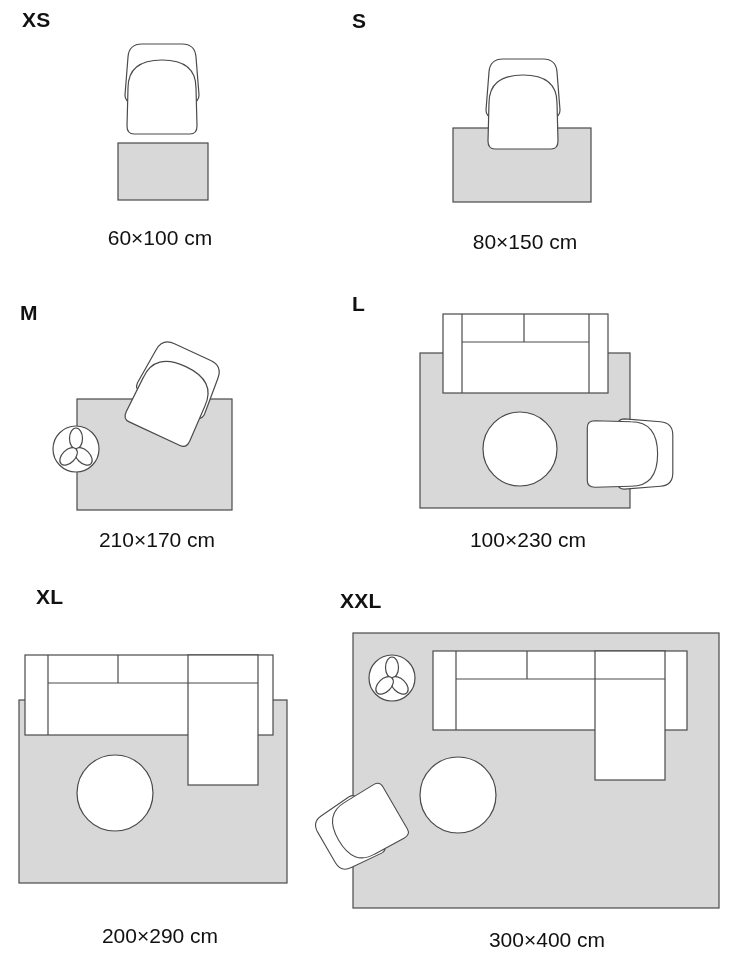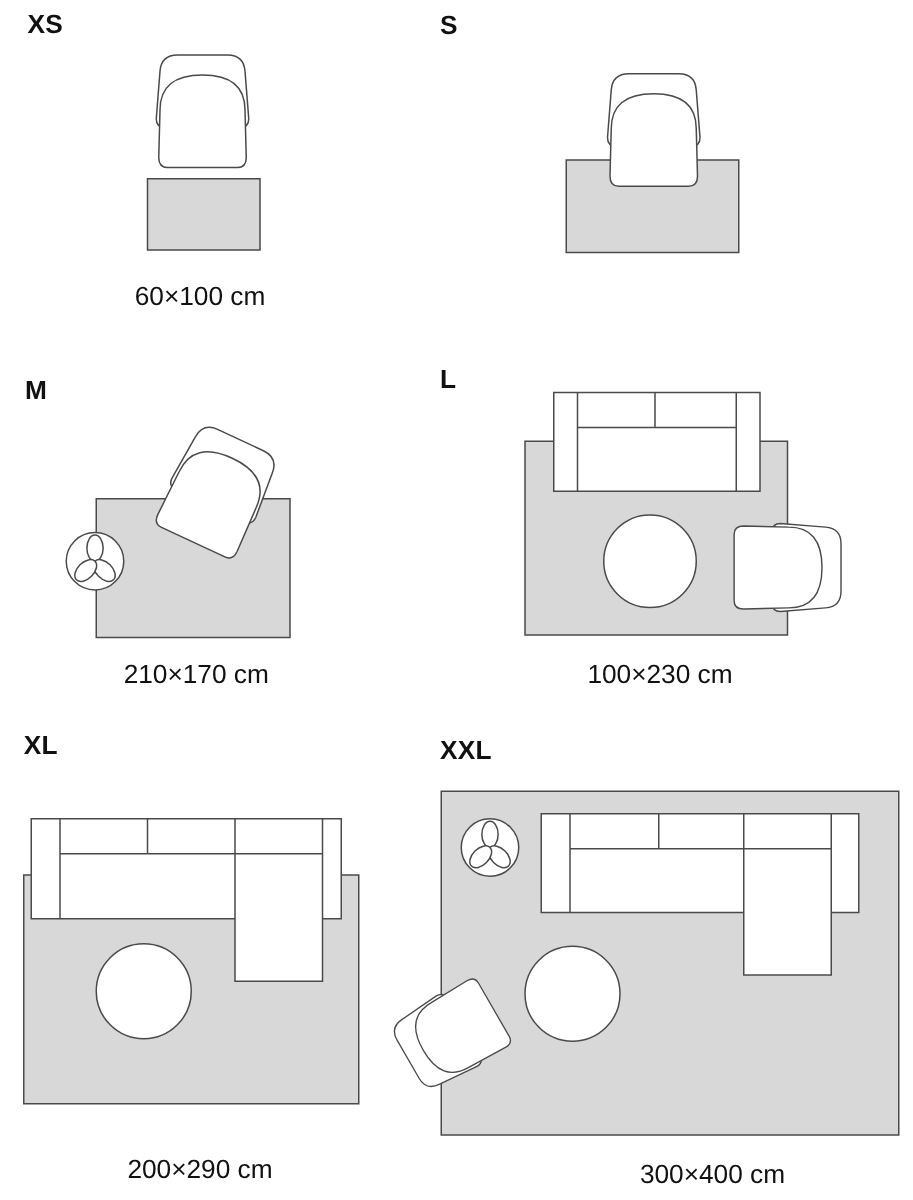--- a/index.html
+++ b/index.html
@@ -106,22 +106,23 @@
       </g>
       <circle class="furn" cx="458" cy="795" r="38"></circle>
       <use href="#chair" transform="translate(360,828) rotate(-120) scale(0.88)"></use>
     </g>
   </svg>
 
   <div class="panel-letter" style="left:22px;top:8px">XS</div>
   <div class="panel-letter" style="left:352px;top:9px">S</div>
   <div class="panel-letter" style="left:20px;top:301px">M</div>
   <div class="panel-letter" style="left:352px;top:292px">L</div>
-  <div class="panel-letter" style="left:19px;top:585px">XL</div>
-  <div class="panel-letter" style="left:352px;top:589px">XXL</div>
+  <div class="panel-letter" style="left:36px;top:585px">XL</div>
+  <div class="panel-letter" style="left:340px;top:589px">XXL</div>
 
   <div class="panel-size" style="left:60px;top:226px">60×100 cm</div>
+  <div class="panel-size" style="left:425px;top:230px">80×150 cm</div>
   <div class="panel-size" style="left:57px;top:528px">210×170 cm</div>
   <div class="panel-size" style="left:428px;top:528px">100×230 cm</div>
   <div class="panel-size" style="left:60px;top:924px">200×290 cm</div>
-  <div class="panel-size" style="left:470px;top:928px">300×400 cm</div>
+  <div class="panel-size" style="left:447px;top:928px">300×400 cm</div>
 
 </div>
 
 </body></html>

